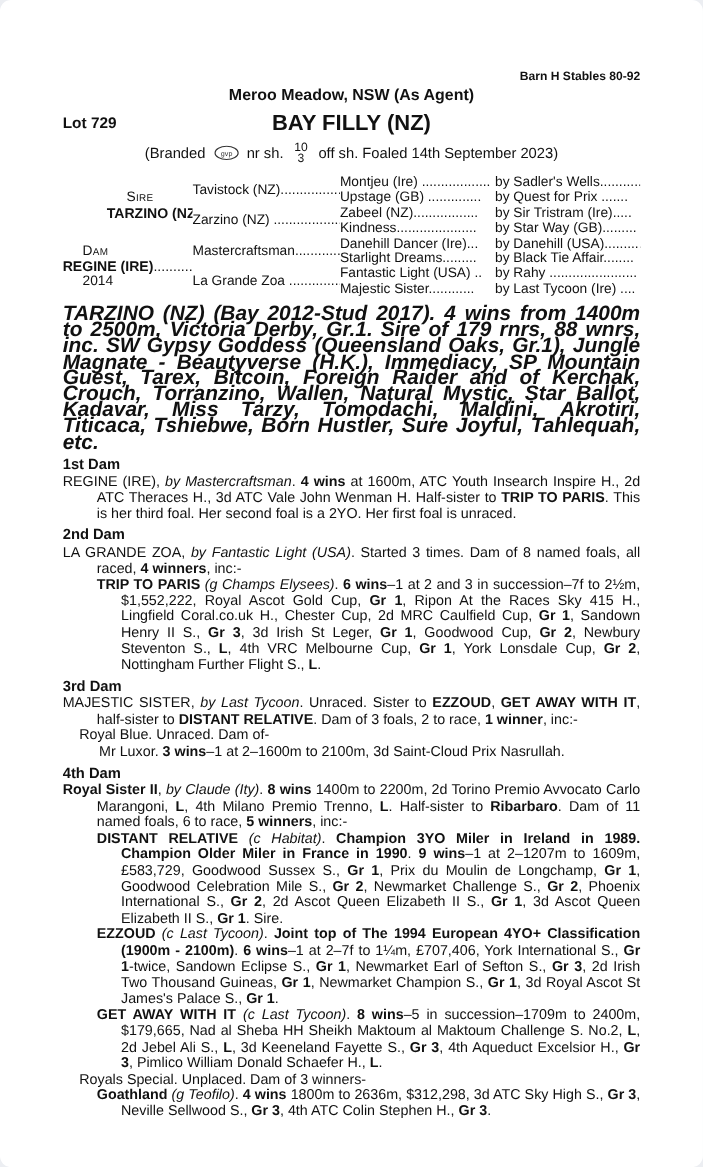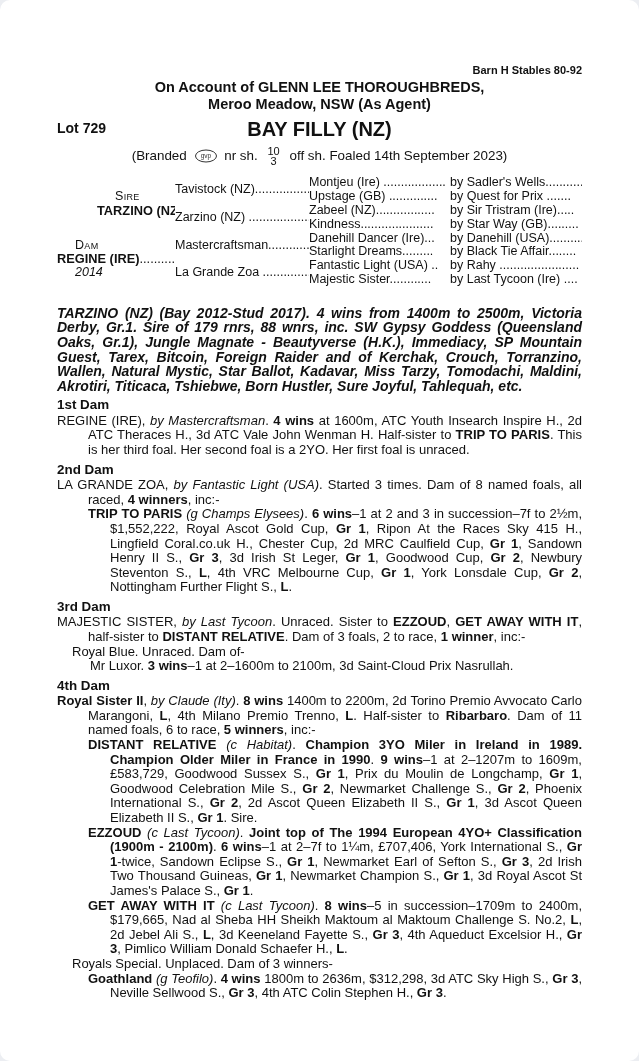--- a/index.html
+++ b/index.html
@@ -25,46 +25,45 @@
     grid-template-columns:118px 134px 141px 1fr;
     grid-auto-rows:13.8px;font-size:12.5px;line-height:13.8px;
   }
   .ped .cell{white-space:nowrap;overflow:hidden;}
   .g1{grid-column:1;display:flex;flex-direction:column;justify-content:center;}
   .g1.sire{grid-row:1/5;margin-left:40px;}
   .g1.dam{grid-row:5/9;}
   .sclabel{font-variant:small-caps;font-size:12.5px;margin-left:18px;letter-spacing:.3px;}
   .pname{font-weight:bold;font-size:12.8px;white-space:nowrap;overflow:hidden;}
   .pname .dots{font-weight:normal;}
-  .year{margin-left:18px;font-style:italic;}
+  .year{margin-left:18px;}
   .g2{grid-column:2;display:flex;align-items:center;}
   .r1{grid-row:1/3}.r2{grid-row:3/5}.r3{grid-row:5/7}.r4{grid-row:7/9}
   .g3{grid-column:3;}
   .g4{grid-column:4;}
   .gr1{grid-row:1}.gr2{grid-row:2}.gr3{grid-row:3}.gr4{grid-row:4}
   .gr5{grid-row:5}.gr6{grid-row:6}.gr7{grid-row:7}.gr8{grid-row:8}
 
-  .blurb{margin:19px 0 2px 0;font-weight:bold;font-style:italic;font-size:14px;line-height:14.6px;text-align:justify;}
+  .blurb{margin:9px 0 2px 0;font-weight:bold;font-style:italic;font-size:19px;line-height:14.6px;text-align:justify;}
   h3{margin:5px 0 1px 0;font-size:13.4px;line-height:14.5px;font-weight:bold;}
   p{margin:0;font-size:13px;line-height:14.6px;text-align:justify;}
   .p0{padding-left:31px;text-indent:-31px;}
   .p1{margin-left:15px;}
   .p2{margin-left:31px;padding-left:22px;text-indent:-22px;}
   .p3{margin-left:33px;}
   .sg-b{font-weight:bold;}
   .sg-i{font-style:italic;}
   .sg-bi{font-weight:bold;font-style:italic;}
 </style>
 </head>
 <body>
 
 <div class="page">
 
   <div class="barn">Barn H Stables 80-92</div>
-  <div class="acct">On Account of GLENN LEE THOROUGHBREDS,</div>
   <div class="acct">Meroo Meadow, NSW (As Agent)</div>
 
   <div class="lot-row">
     <span class="lot">Lot 729</span>
     <span class="title">BAY FILLY (NZ)</span>
   </div>
 
   <div class="branded">
     <span class="seg">(Branded</span>
     <svg class="brandsvg" width="24" height="14" viewBox="0 0 24 14">

